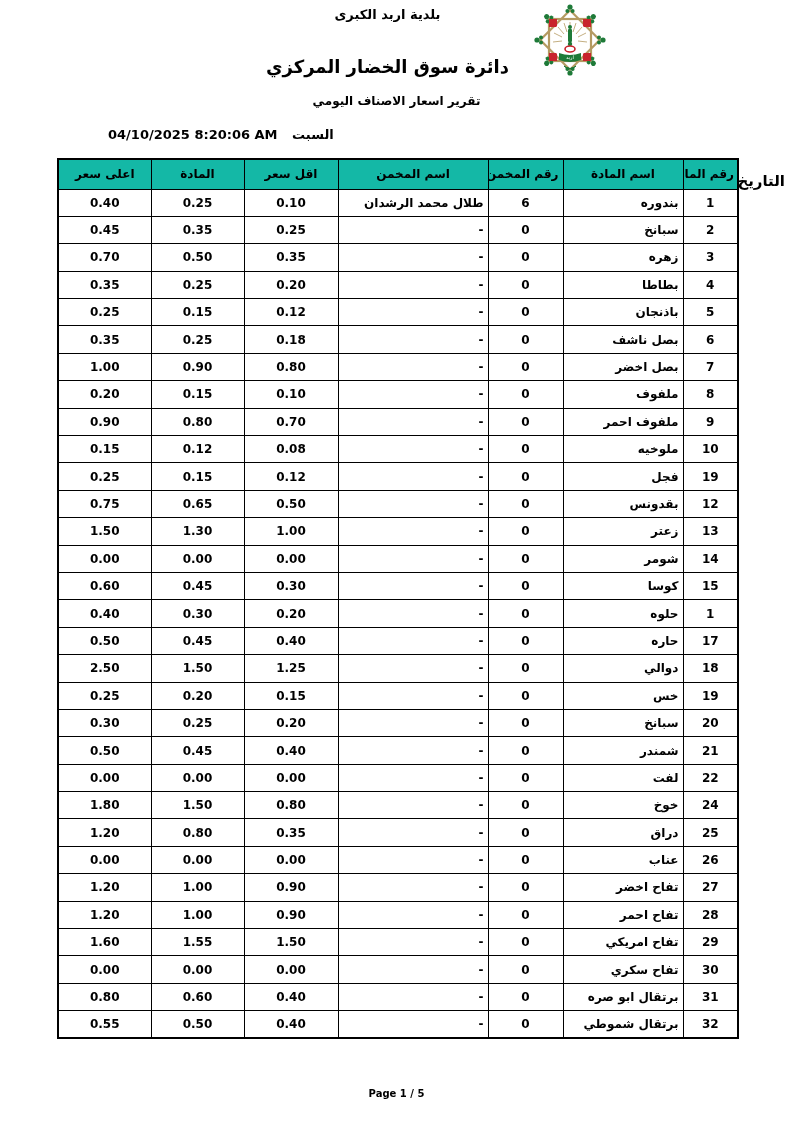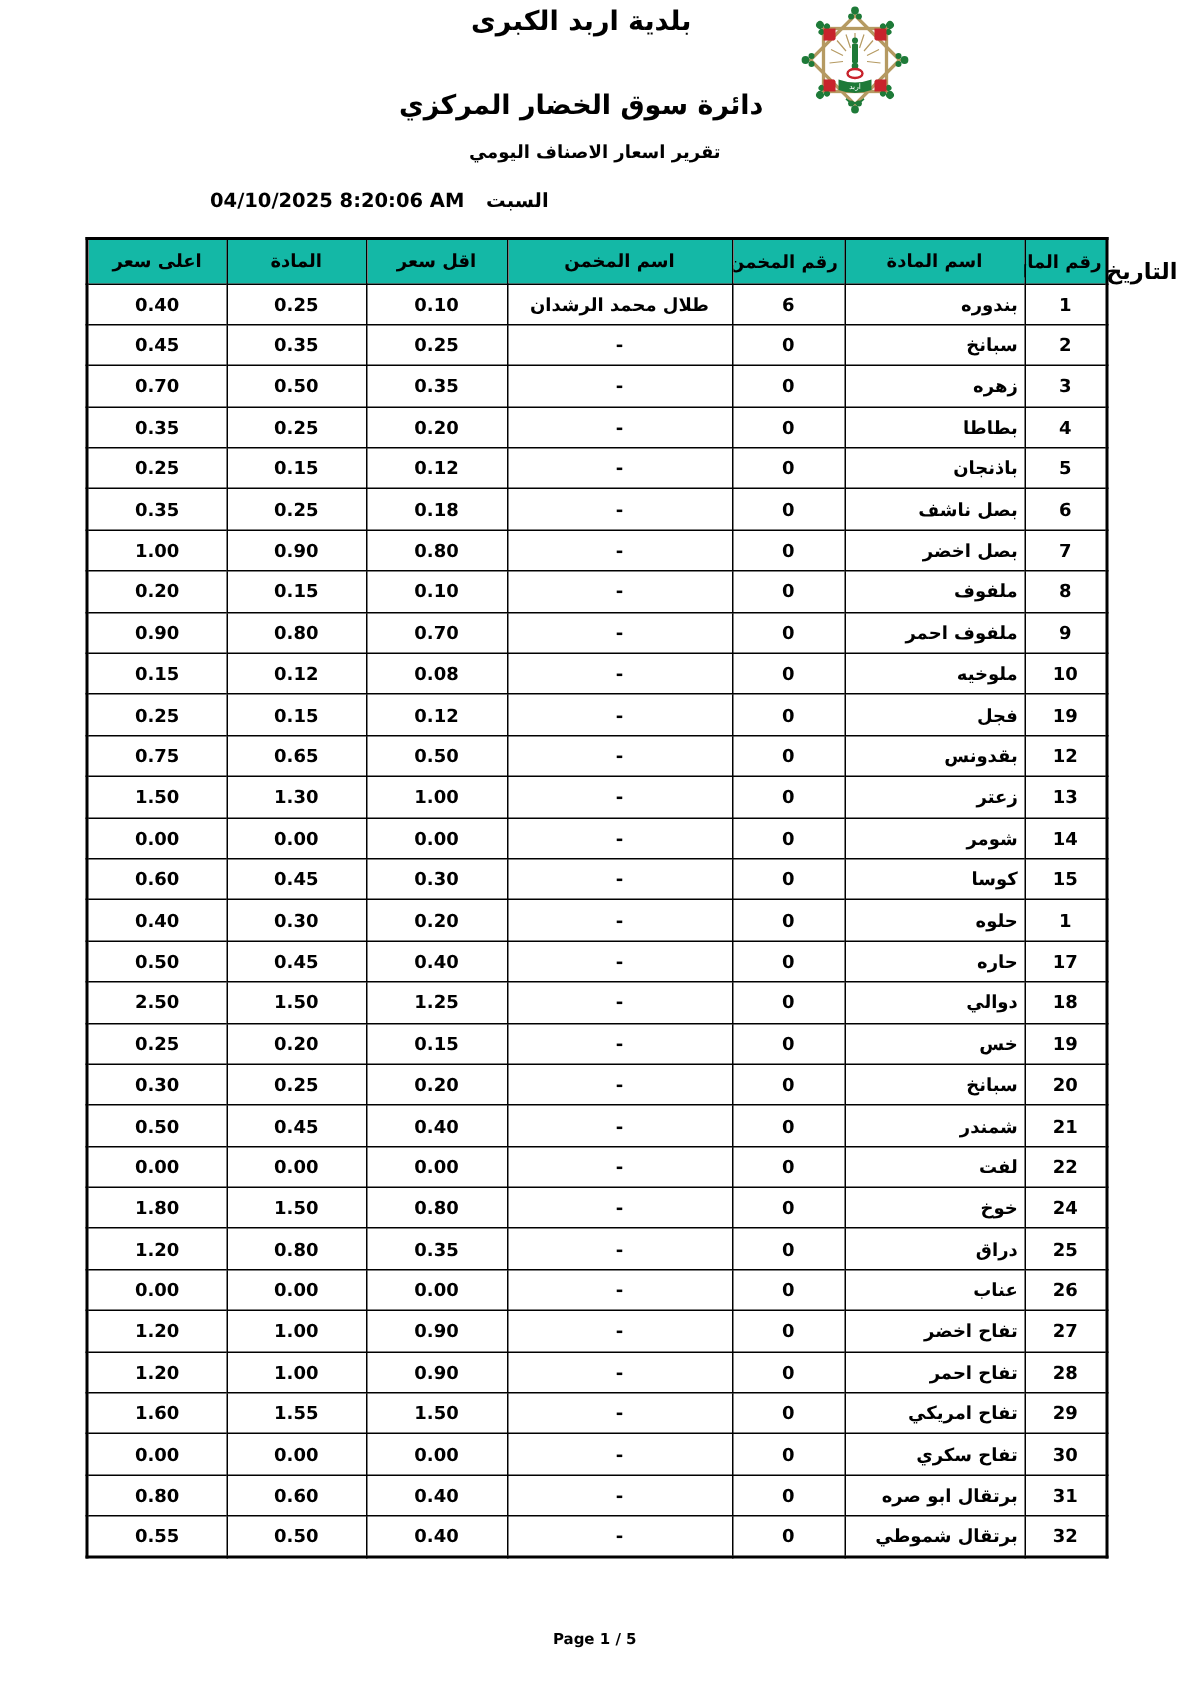--- a/index.html
+++ b/index.html
@@ -8,57 +8,57 @@
     font-family:"DejaVu Sans","Liberation Sans",sans-serif;
     color:#000;overflow:hidden;
   }
   
   .org-header{
     position:absolute;top:2px;left:0;width:100%;
     display:flex;justify-content:center;align-items:center;gap:8px;
     padding-left:96px;box-sizing:border-box;
   }
   .org-lines{text-align:center;direction:rtl;}
-  .org-line1{font-size:18px;font-weight:bold;line-height:1.45;}
+  .org-line1{font-size:13px;font-weight:bold;line-height:1.45;}
   .org-line2{font-size:18px;font-weight:bold;line-height:1.45;margin-top:30px;}
   .logo{width:106px;height:82px;flex:0 0 auto;}
   .report-title{
     position:absolute;top:94px;left:0;width:100%;text-align:center;
     font-size:12px;font-weight:bold;direction:rtl;
   }
   .date-row{position:absolute;top:124px;left:0;width:100%;height:24px;}
   .date-right{
     position:absolute;right:8px;top:0;direction:rtl;
     font-size:15px;font-weight:bold;margin-top:48px;
   }
   .date-right .lbl{margin-left:14px;}
   .date-left{
     position:absolute;left:108px;top:3px;direction:ltr;
-    font-size:13px;font-weight:bold;margin-left:32px;
+    font-size:13px;font-weight:bold;
   }
   .date-left .day{margin-left:10px;}
   
   table.price-table{
     position:absolute;top:158px;left:57px;width:680px;
     border-collapse:collapse;table-layout:fixed;
     direction:rtl;
     border:2px solid #000;
   }
   .price-table th,.price-table td{
     border:1.5px solid #000;
     font-size:12px;font-weight:bold;
     padding:0 4px;overflow:hidden;white-space:nowrap;
     box-sizing:border-box;
   }
   .price-table th{height:30px;background:#14b8a6;text-align:center;}
   .price-table td{height:27.4px;}
   .price-table td.c-item-no{text-align:center;}
   .price-table td.c-item-name{text-align:right;}
   .price-table td.c-appraiser-no{text-align:center;}
-  .price-table td.c-appraiser-name{text-align:center;}
+  .price-table td.c-appraiser-name{text-align:right;}
   .price-table td.c-min,.price-table td.c-avg,.price-table td.c-max{text-align:center;direction:ltr;}
   
   .page-footer{
     position:absolute;top:1088px;left:0;width:100%;text-align:center;
     font-size:10px;font-weight:bold;direction:ltr;
   }
 </style>
 </head>
 <body>
 

